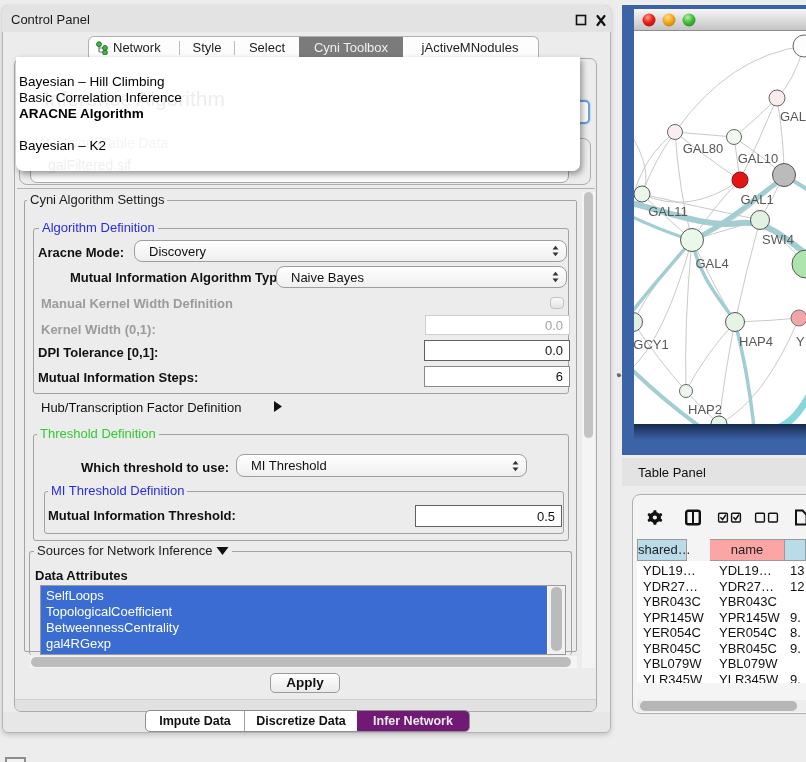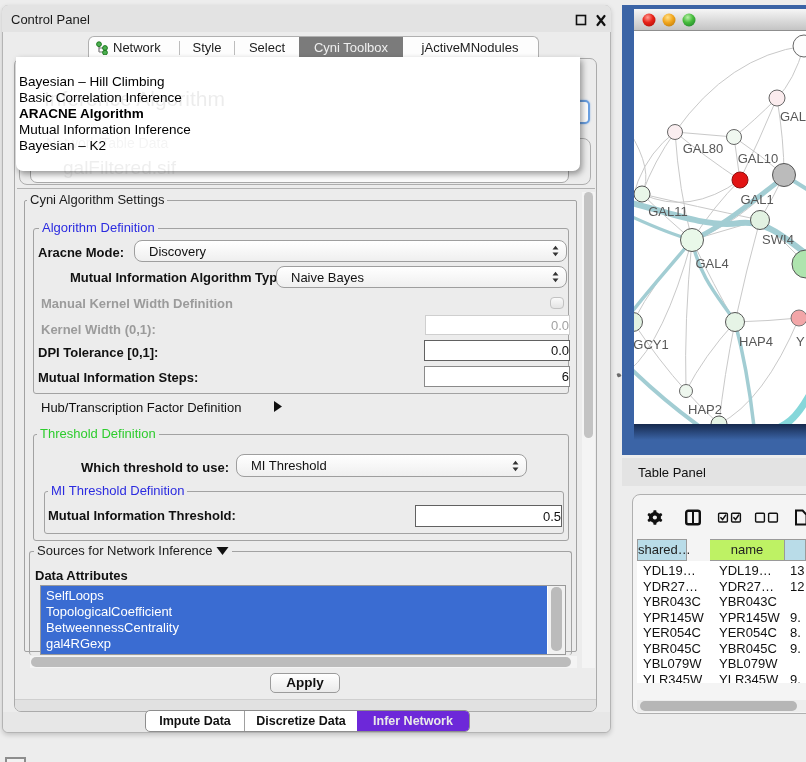--- a/index.html
+++ b/index.html
@@ -24,21 +24,21 @@
 
 .pitem { position:absolute; left:3px; white-space:nowrap; color:#000; font-size:13.5px; height:16px; line-height:16px; }
 
 .group { position:absolute; border:1px solid #a2a2a2; border-radius:3px; }
 .glabel { position:absolute; top:-8px; background:#ececec; padding:0 3px; white-space:nowrap; }
 
 .combo { position:absolute; background:linear-gradient(#ffffff,#efefef); border:1px solid #9e9e9e; border-radius:8px; display:flex; align-items:center; }
 .combo .ctxt { margin-left:14px; }
 .carr { position:absolute; right:7px; top:50%; transform:translateY(-50%); width:7px; }
 
-.field { position:absolute; background:#ffffff; text-align:right; line-height:19px; }
+.field { position:absolute; background:#ffffff; text-align:right; padding-right:6px; line-height:19px; }
 
 .sbtrack { position:absolute; background:#f4f4f4; }
 .sbthumb { position:absolute; background:#c3c3c3; border-radius:5px; }
 </style>
 </head>
 <body>
 
 <div class="abs" id="cpwin"></div>
 <div class="abs" id="cptitle">
     <span class="txt">Control Panel</span>
@@ -135,35 +135,34 @@
 <div class="abs" style="left:40px; top:585px; width:526px; height:70px; background:#fff; border:1px solid #9a9a9a;"></div>
 <div class="abs" style="left:41px; top:586px; width:506px; height:68px; background:#3a6cd2; color:#fff; font-size:13px; line-height:16px; padding:2px 0 0 5px;">SelfLoops<br>TopologicalCoefficient<br>BetweennessCentrality<br>gal4RGexp</div>
 <div class="sbtrack" style="left:548px; top:586px; width:17px; height:68px; background:#f1f1f1;"></div>
 <div class="sbthumb" style="left:551px; top:587px; width:11px; height:64px; background:#bbbbbb;"></div>
 
 <div class="abs" style="left:270px; top:673px; width:70px; height:20px; background:linear-gradient(#ffffff,#eaeaea); border:1px solid #9b9b9b; border-radius:5px; text-align:center; line-height:18px; font-weight:bold; font-size:13.5px;">Apply</div>
 
 <div class="abs" id="popup">
   <div style="position:absolute; left:28px; top:30px; font-size:21px; color:rgba(40,40,40,0.09); white-space:nowrap;">Inference Algorithm</div>
   <div style="position:absolute; left:30px; top:78px; font-size:14px; color:rgba(40,40,40,0.05); white-space:nowrap;">Network/Table Data</div>
-  <div style="position:absolute; left:47px; top:100px; font-size:19px; color:rgba(40,40,40,0.08); white-space:nowrap;">galFiltered.sif</div>
+  <div style="position:absolute; left:32px; top:100px; font-size:14px; color:rgba(40,40,40,0.08); white-space:nowrap;">galFiltered.sif</div>
   <div class="pitem" style="top:17px">Bayesian – Hill Climbing</div>
   <div class="pitem" style="top:33px">Basic Correlation Inference</div>
   <div class="pitem b" style="top:49px">ARACNE Algorithm</div>
-  <div class="pitem" style="top:65px">Mutual Information Inference</div>
   <div class="pitem" style="top:81px">Bayesian – K2</div>
 </div>
 
 <div class="abs" style="left:3px; top:712px; width:607px; height:20px; background:#e7e7e7; border-radius:0 0 6px 6px;"></div>
 <div class="abs" id="bottomstrip" style="left:15px; top:699px; width:581px; height:12px; background:#e1e1e1; border-radius:0 0 6px 6px; border-top:1px solid #cfcfcf;"></div>
 <div class="abs" id="segctl" style="left:145px; top:710px; width:325px; height:22px; border:1px solid #8e8e8e; border-radius:5px; background:#fff; display:flex; overflow:hidden; font-size:12.5px;">
   <div style="width:98px; display:flex; align-items:center; justify-content:center;" class="b">Impute Data</div>
   <div style="width:1px; background:#a0a0a0;"></div>
   <div style="width:112px; display:flex; align-items:center; justify-content:center;" class="b">Discretize Data</div>
-  <div style="flex:1; background:#6d28d9; color:#e9e9e9; display:flex; align-items:center; justify-content:center;" class="b">Infer Network</div>
+  <div style="flex:1; background:#701a75; color:#e9e9e9; display:flex; align-items:center; justify-content:center;" class="b">Infer Network</div>
 </div>
 
 <div class="abs" style="left:5px; top:757px; width:21px; height:12px; border:2px solid #8d8d8d; background:#f2f2f2;"></div>
 
 <div class="abs" style="left:617px; top:373px; width:4px; height:4px; background:#6a6a6a; border-radius:1px 3px 1px 1px; transform:rotate(-20deg);"></div>
 
 <div class="abs" style="left:622px; top:5px; width:184px; height:450px; background:#3b64a6;"></div>
 <div class="abs" style="left:634px; top:9px; width:172px; height:22px; background:linear-gradient(#f6f6f6,#c4c4c4); border-bottom:1px solid #8f8f8f;"></div>
 <svg class="abs" style="left:641px; top:13px;" width="56" height="14" viewBox="0 0 56 14">
   <defs>
@@ -288,21 +287,21 @@
     <path d="M87.4 8.3 L89.6 10.6 L93 5.6" stroke-width="1.6"></path>
     <rect x="109.6" y="4.2" width="8.8" height="8.8" rx="1"></rect>
     <rect x="122.6" y="4.2" width="8.8" height="8.8" rx="1"></rect>
   </g>
   <g fill="none" stroke="#111" stroke-width="2">
     <path d="M150 1.6 L156.6 1.6 L160.5 5.8 L160.5 15.6 L150 15.6 Z"></path>
   </g>
 </svg>
 
 <div class="abs" style="left:637px; top:539px; width:50px; height:22px; background:#b9dce8; border:1px solid #9a9a9a; text-align:center; line-height:20px; color:#222;">shared…</div>
-<div class="abs" style="left:710px; top:539px; width:75px; height:22px; background:#bef264; border:1px solid #9a9a9a; border-left:none; text-align:center; line-height:20px; color:#222;">name</div>
+<div class="abs" style="left:710px; top:539px; width:75px; height:22px; background:#fca5a5; border:1px solid #9a9a9a; border-left:none; text-align:center; line-height:20px; color:#222;">name</div>
 <div class="abs" style="left:785px; top:539px; width:21px; height:22px; background:#b9dce8; border:1px solid #9a9a9a; border-left:none;"></div>
 
 <div class="abs" style="left:637px; top:561px; width:169px; height:122px; background:#fff; overflow:hidden; line-height:15.5px;">
   <div style="position:absolute; left:6px; top:2px;">YDL19…<br>YDR27…<br>YBR043C<br>YPR145W<br>YER054C<br>YBR045C<br>YBL079W<br>YLR345W<br>YIL052C</div>
   <div style="position:absolute; left:82px; top:2px;">YDL19…<br>YDR27…<br>YBR043C<br>YPR145W<br>YER054C<br>YBR045C<br>YBL079W<br>YLR345W<br>YIL052C</div>
   <div style="position:absolute; left:153px; top:2px;">13<br>12<br><br>9.<br>8.<br>9.<br><br>9.<br>9.</div>
 </div>
 <div class="sbtrack" style="left:637px; top:700px; width:169px; height:12px; background:#ededed;"></div>
 <div class="sbthumb" style="left:640px; top:701px; width:157px; height:10px; background:#b6b6b6;"></div>
 

